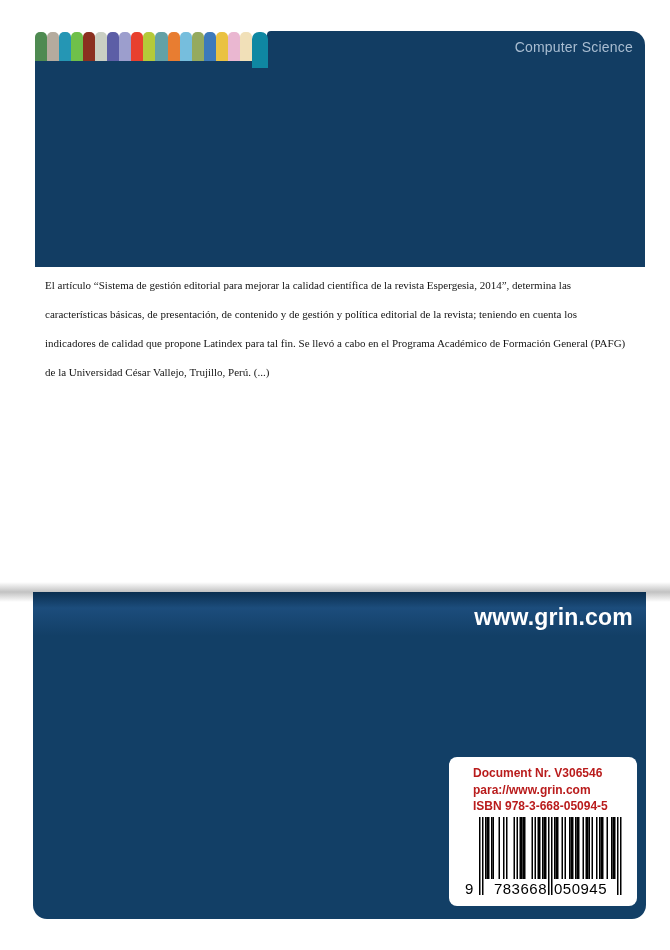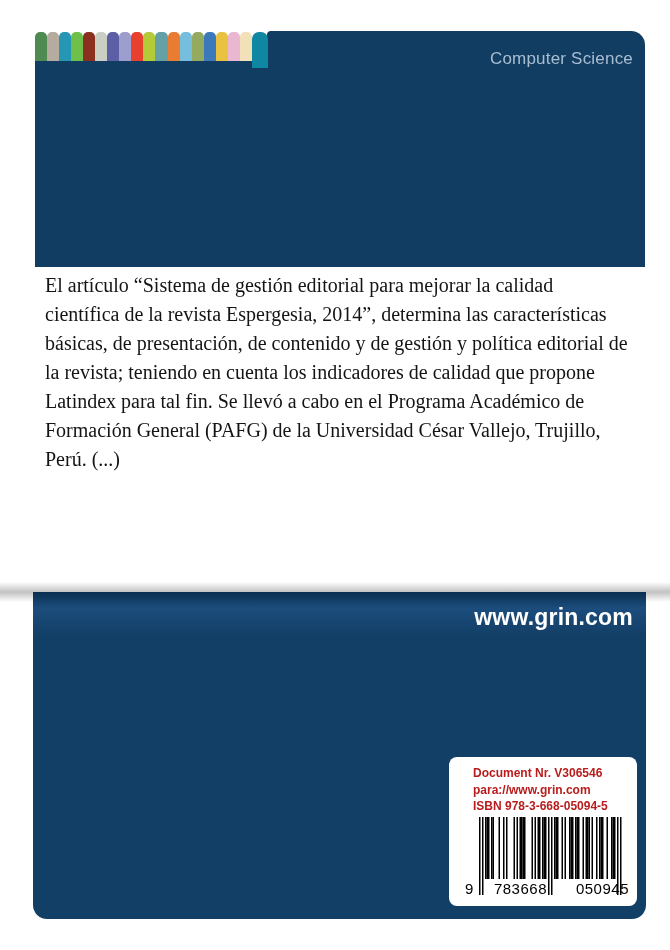--- a/index.html
+++ b/index.html
@@ -16,26 +16,26 @@
   .color-tab-large {
     position:absolute; left:252px; top:32px; width:16px; height:36px;
     border-radius:7px 7px 0 0;
   }
   .panel-top-main { position:absolute; left:35px; top:60px; width:610px; height:207px; background:#123d63; }
   .panel-top-right {
     position:absolute; left:267px; top:31px; width:378px; height:40px;
     background:#123d63; border-radius:4px 14px 0 0;
   }
   .category-label {
-    position:absolute; top:49px; right:37px; font-size:17px;
+    position:absolute; top:39px; right:37px; font-size:14px;
     color:#a9bdd1; letter-spacing:0.2px;
   }
   .abstract {
     position:absolute; left:45px; top:271px; width:585px;
-    font-family:"Liberation Serif", serif; font-size:20px;
+    font-family:"Liberation Serif", serif; font-size:11px;
     line-height:29px; color:#141414;
   }
   .panel-bottom {
     position:absolute; left:33px; top:592px; width:613px; height:327px;
     border-radius:0 0 14px 14px;
     background:linear-gradient(to bottom, #0a2e4f 0px, #1c4d7c 16px, #123f66 44px, #123f66 100%);
   }
   .website-label {
     position:absolute; top:604px; right:37px; color:#ffffff;
     font-weight:bold; font-size:23px; letter-spacing:0.2px;
@@ -49,21 +49,21 @@
     line-height:16.5px; color:#b91c1c; white-space:nowrap;
   }
   .barcode { position:absolute; left:30px; top:60px; width:143px; height:86px; }
   .barcode svg { position:absolute; left:0; top:0; }
   .barcode-digit {
     position:absolute; top:63px; font-size:15px; color:#000;
     font-family:"Liberation Sans", sans-serif; letter-spacing:0.5px;
   }
   .bd-first { left:-14px; }
   .bd-left  { left:4px;  width:64px; text-align:right; }
-  .bd-right { left:75px; width:75px; text-align:right; }
+  .bd-right { left:75px; width:75px; text-align:left; }
 </style>
 </head>
 <body>
 
 <div class="cover">
 
   <div class="fold-shadow"></div>
 
   <div class="panel-top-main"></div>
   <div class="panel-top-right"></div>

